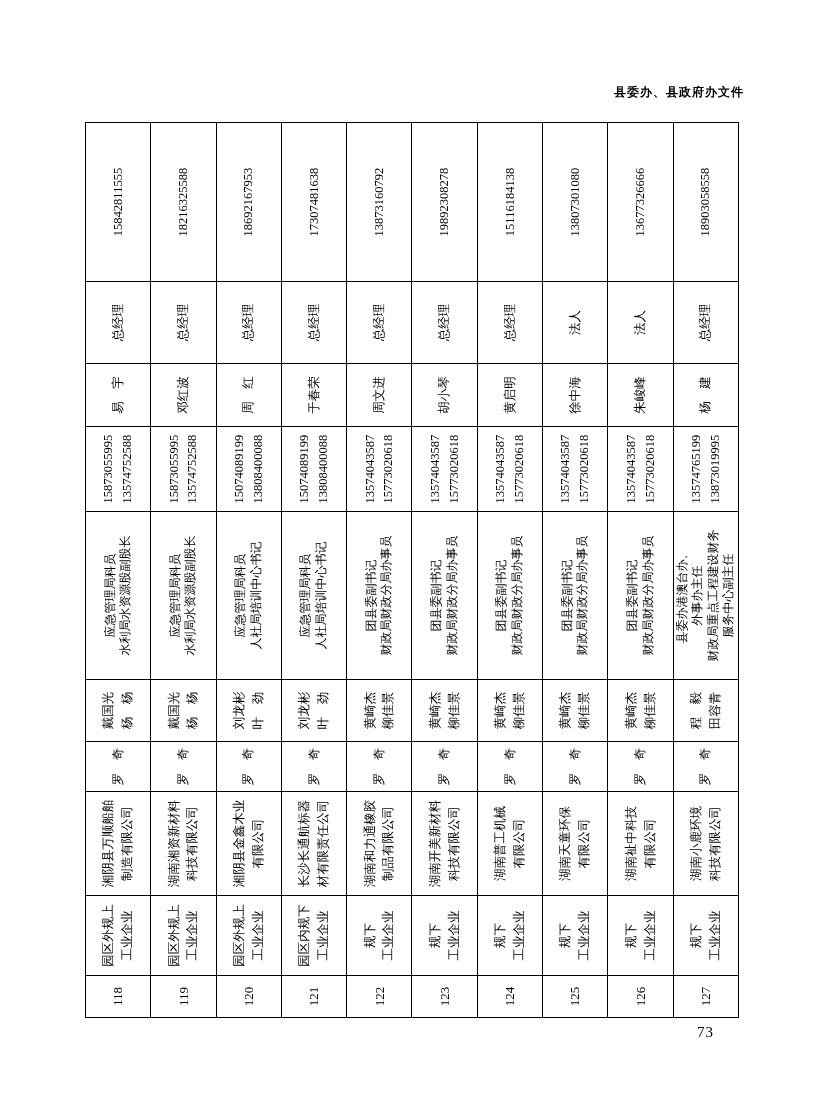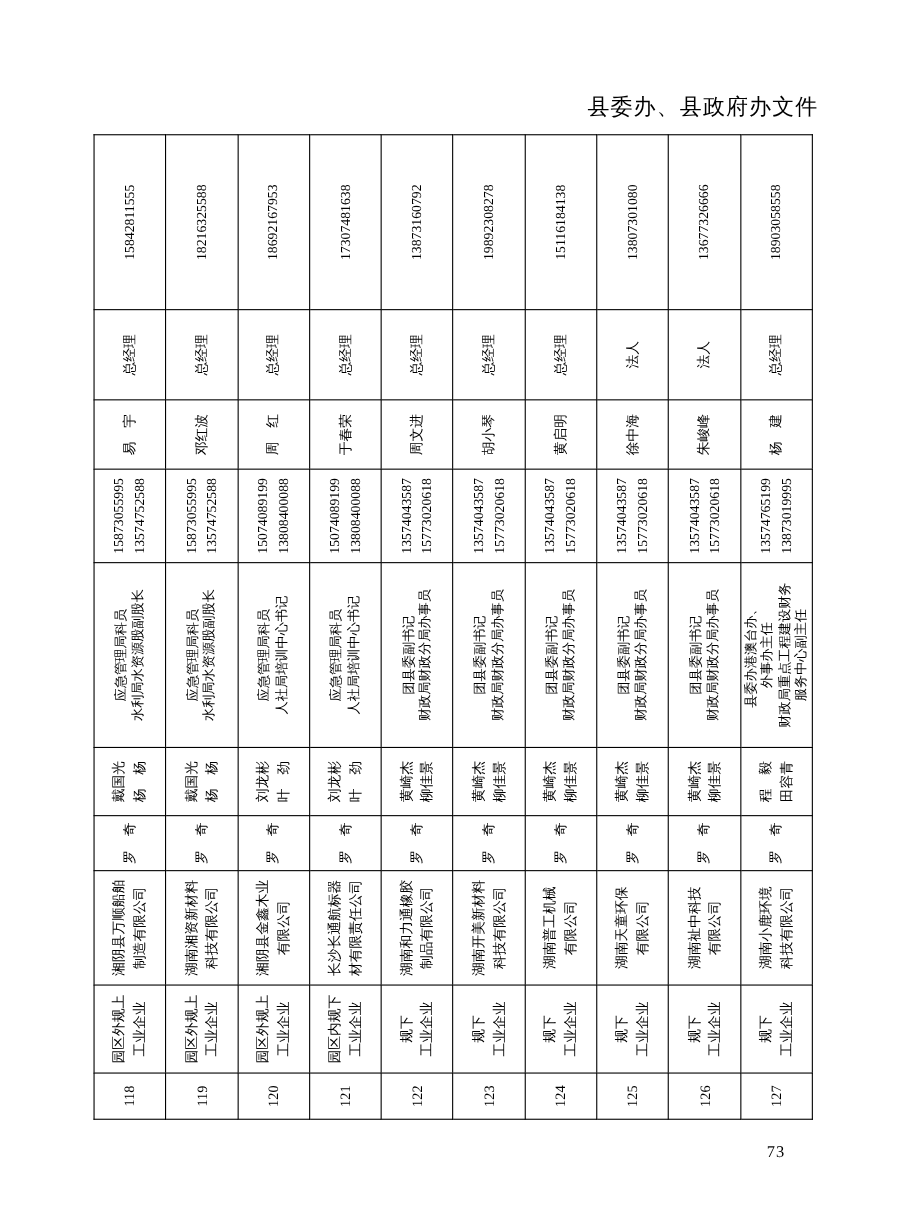--- a/index.html
+++ b/index.html
@@ -16,31 +16,30 @@
     position: absolute;
     left: 0; top: 0;
     width: 816px;
     height: 1099px;
     background: #ffffff;
   }
   .doc-header {
     position: absolute;
     top: 84px;
     right: 72px;
-    font-size: 20px;
-    font-weight: normal;
+    font-size: 12px;
+    font-weight: bold;
     letter-spacing: 1px;
   }
   .page-number {
     position: absolute;
     top: 1024px;
     left: 697px;
     font-size: 15px;
     letter-spacing: 1px;
-    margin-top: 16px;
   }
   
   .table-wrap {
     position: absolute;
     left: 85px;
     top: 123px;
     width: 653px;
     height: 895px;
   }
   

